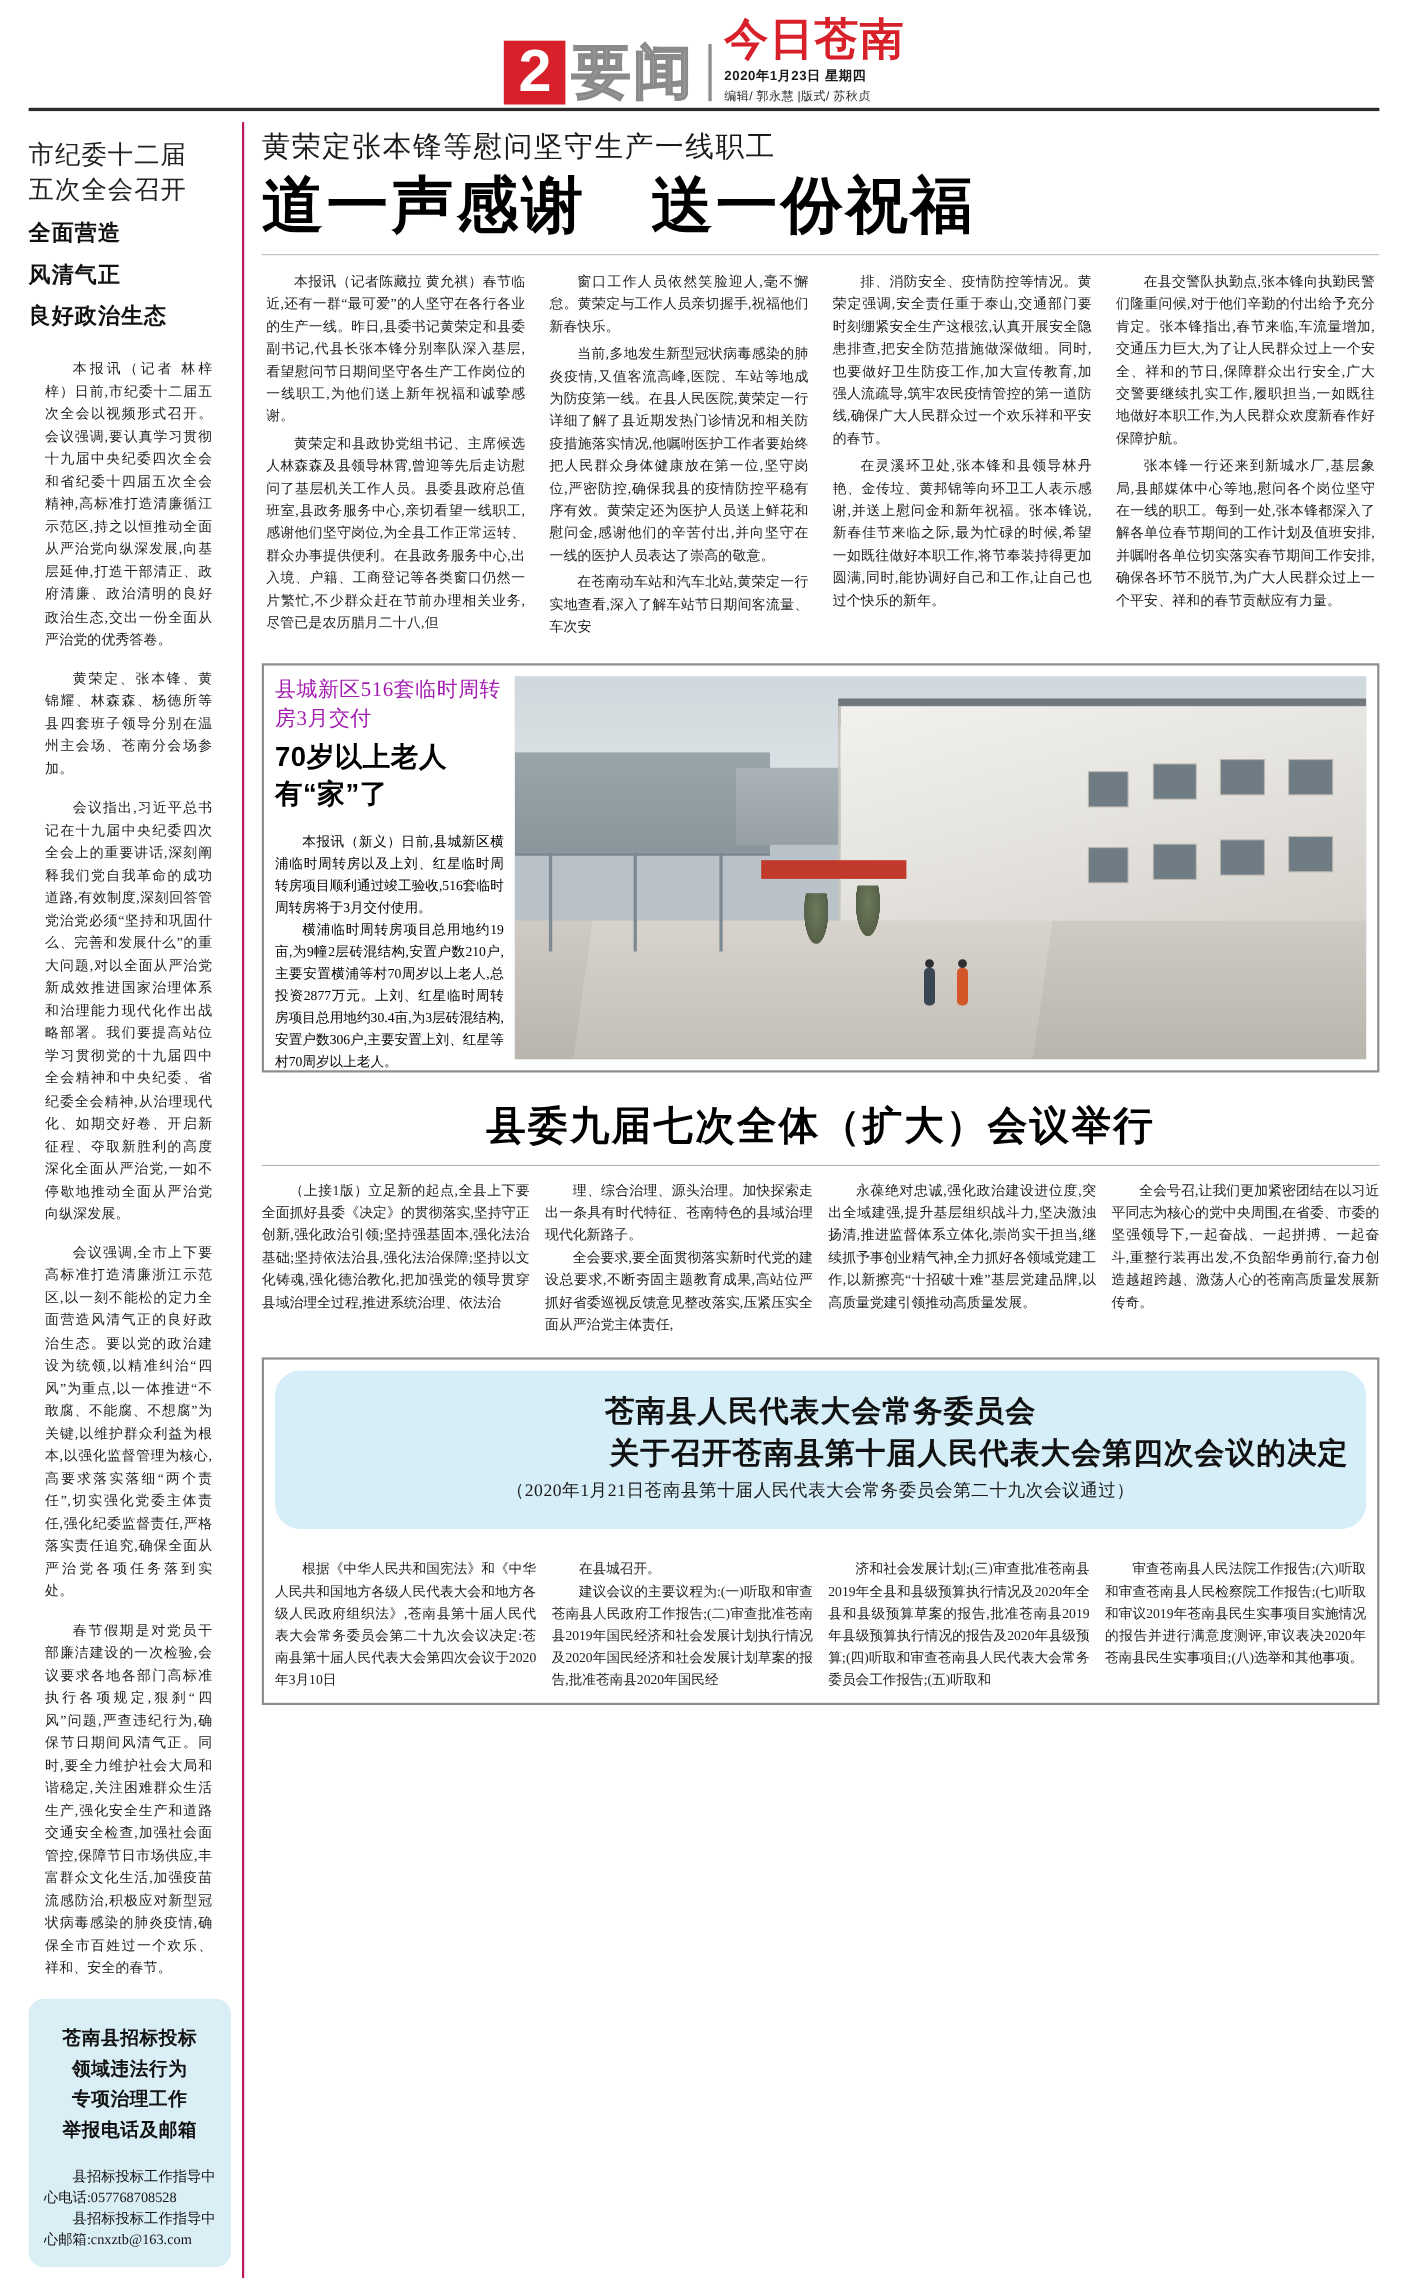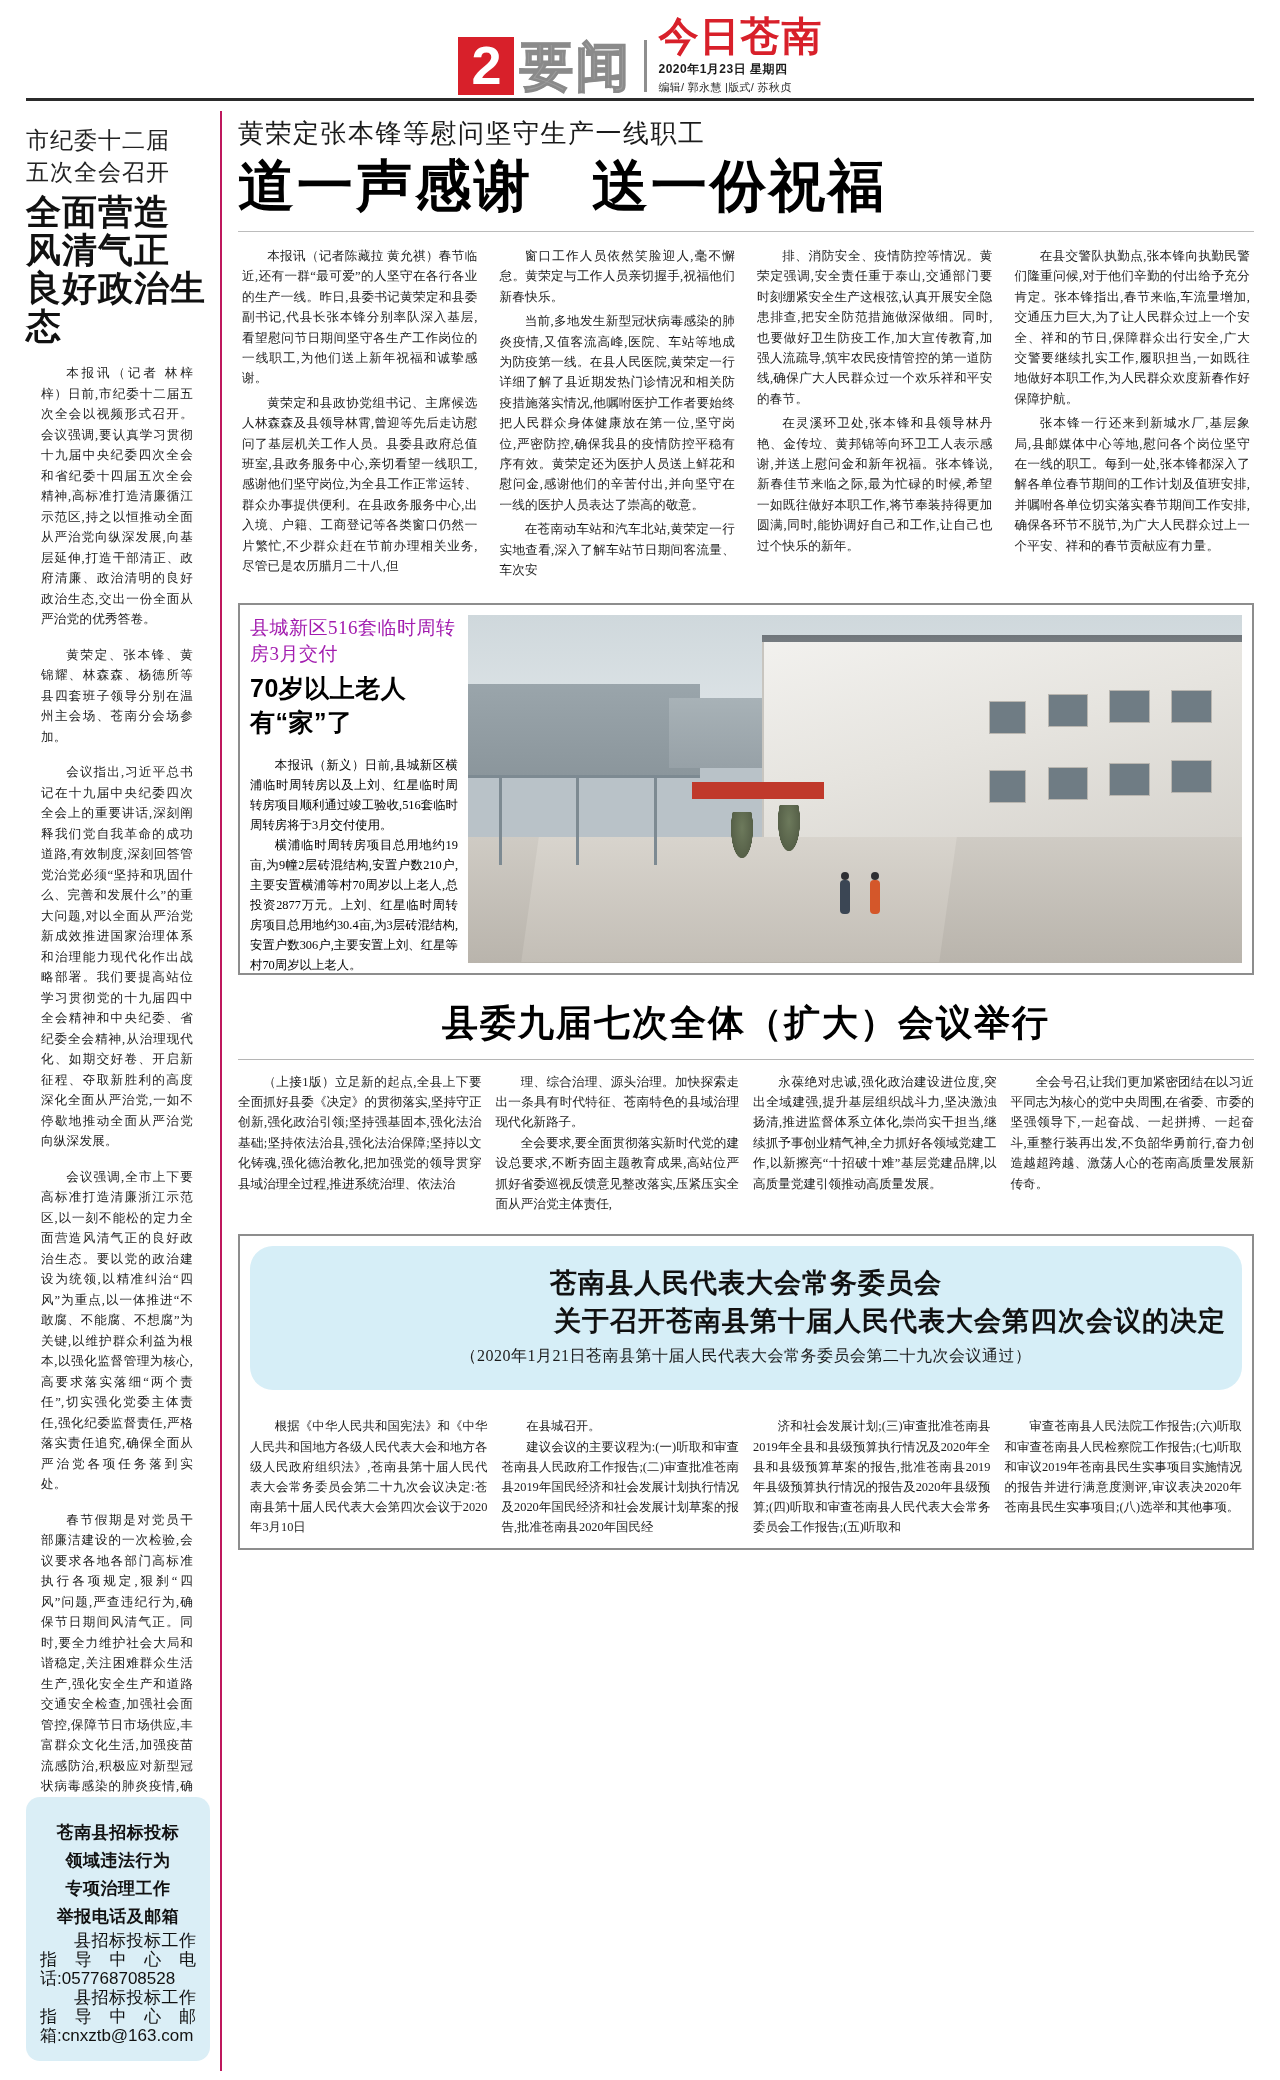--- a/index.html
+++ b/index.html
@@ -98,21 +98,21 @@
   .lead-kicker {
     font-size:23px;
     line-height:32px;
     letter-spacing:1px;
     color:#222;
     margin-top:14px;
   }
   .lead-title {
     font-family:"Liberation Sans", sans-serif;
     font-weight:bold;
-    font-size:35px;
+    font-size:20px;
     line-height:38px;
     letter-spacing:1px;
     color:#111;
     margin-top:4px;
   }
   .left-body {
     margin-top:18px;
     font-size:12.6px;
     line-height:20.5px;
     text-align:justify;
@@ -133,22 +133,23 @@
   }
   .notice-title {
     font-family:"Liberation Sans", sans-serif;
     font-weight:bold;
     font-size:17px;
     line-height:28px;
     letter-spacing:0.5px;
     color:#111;
   }
   .notice-contact {
-    font-family:Liberation Sans, sans-serif;
-    font-size:17px;
+    margin-top:18px;
+    font-family:Liberation Serif, serif;
+    font-size:13px;
     line-height:19px;
     text-align:justify;
     color:#111;
     padding:0 4px;
   }
   .notice-contact p { margin:0; text-indent:2em; }
 
   
   .main-kicker {
     font-size:26px;

